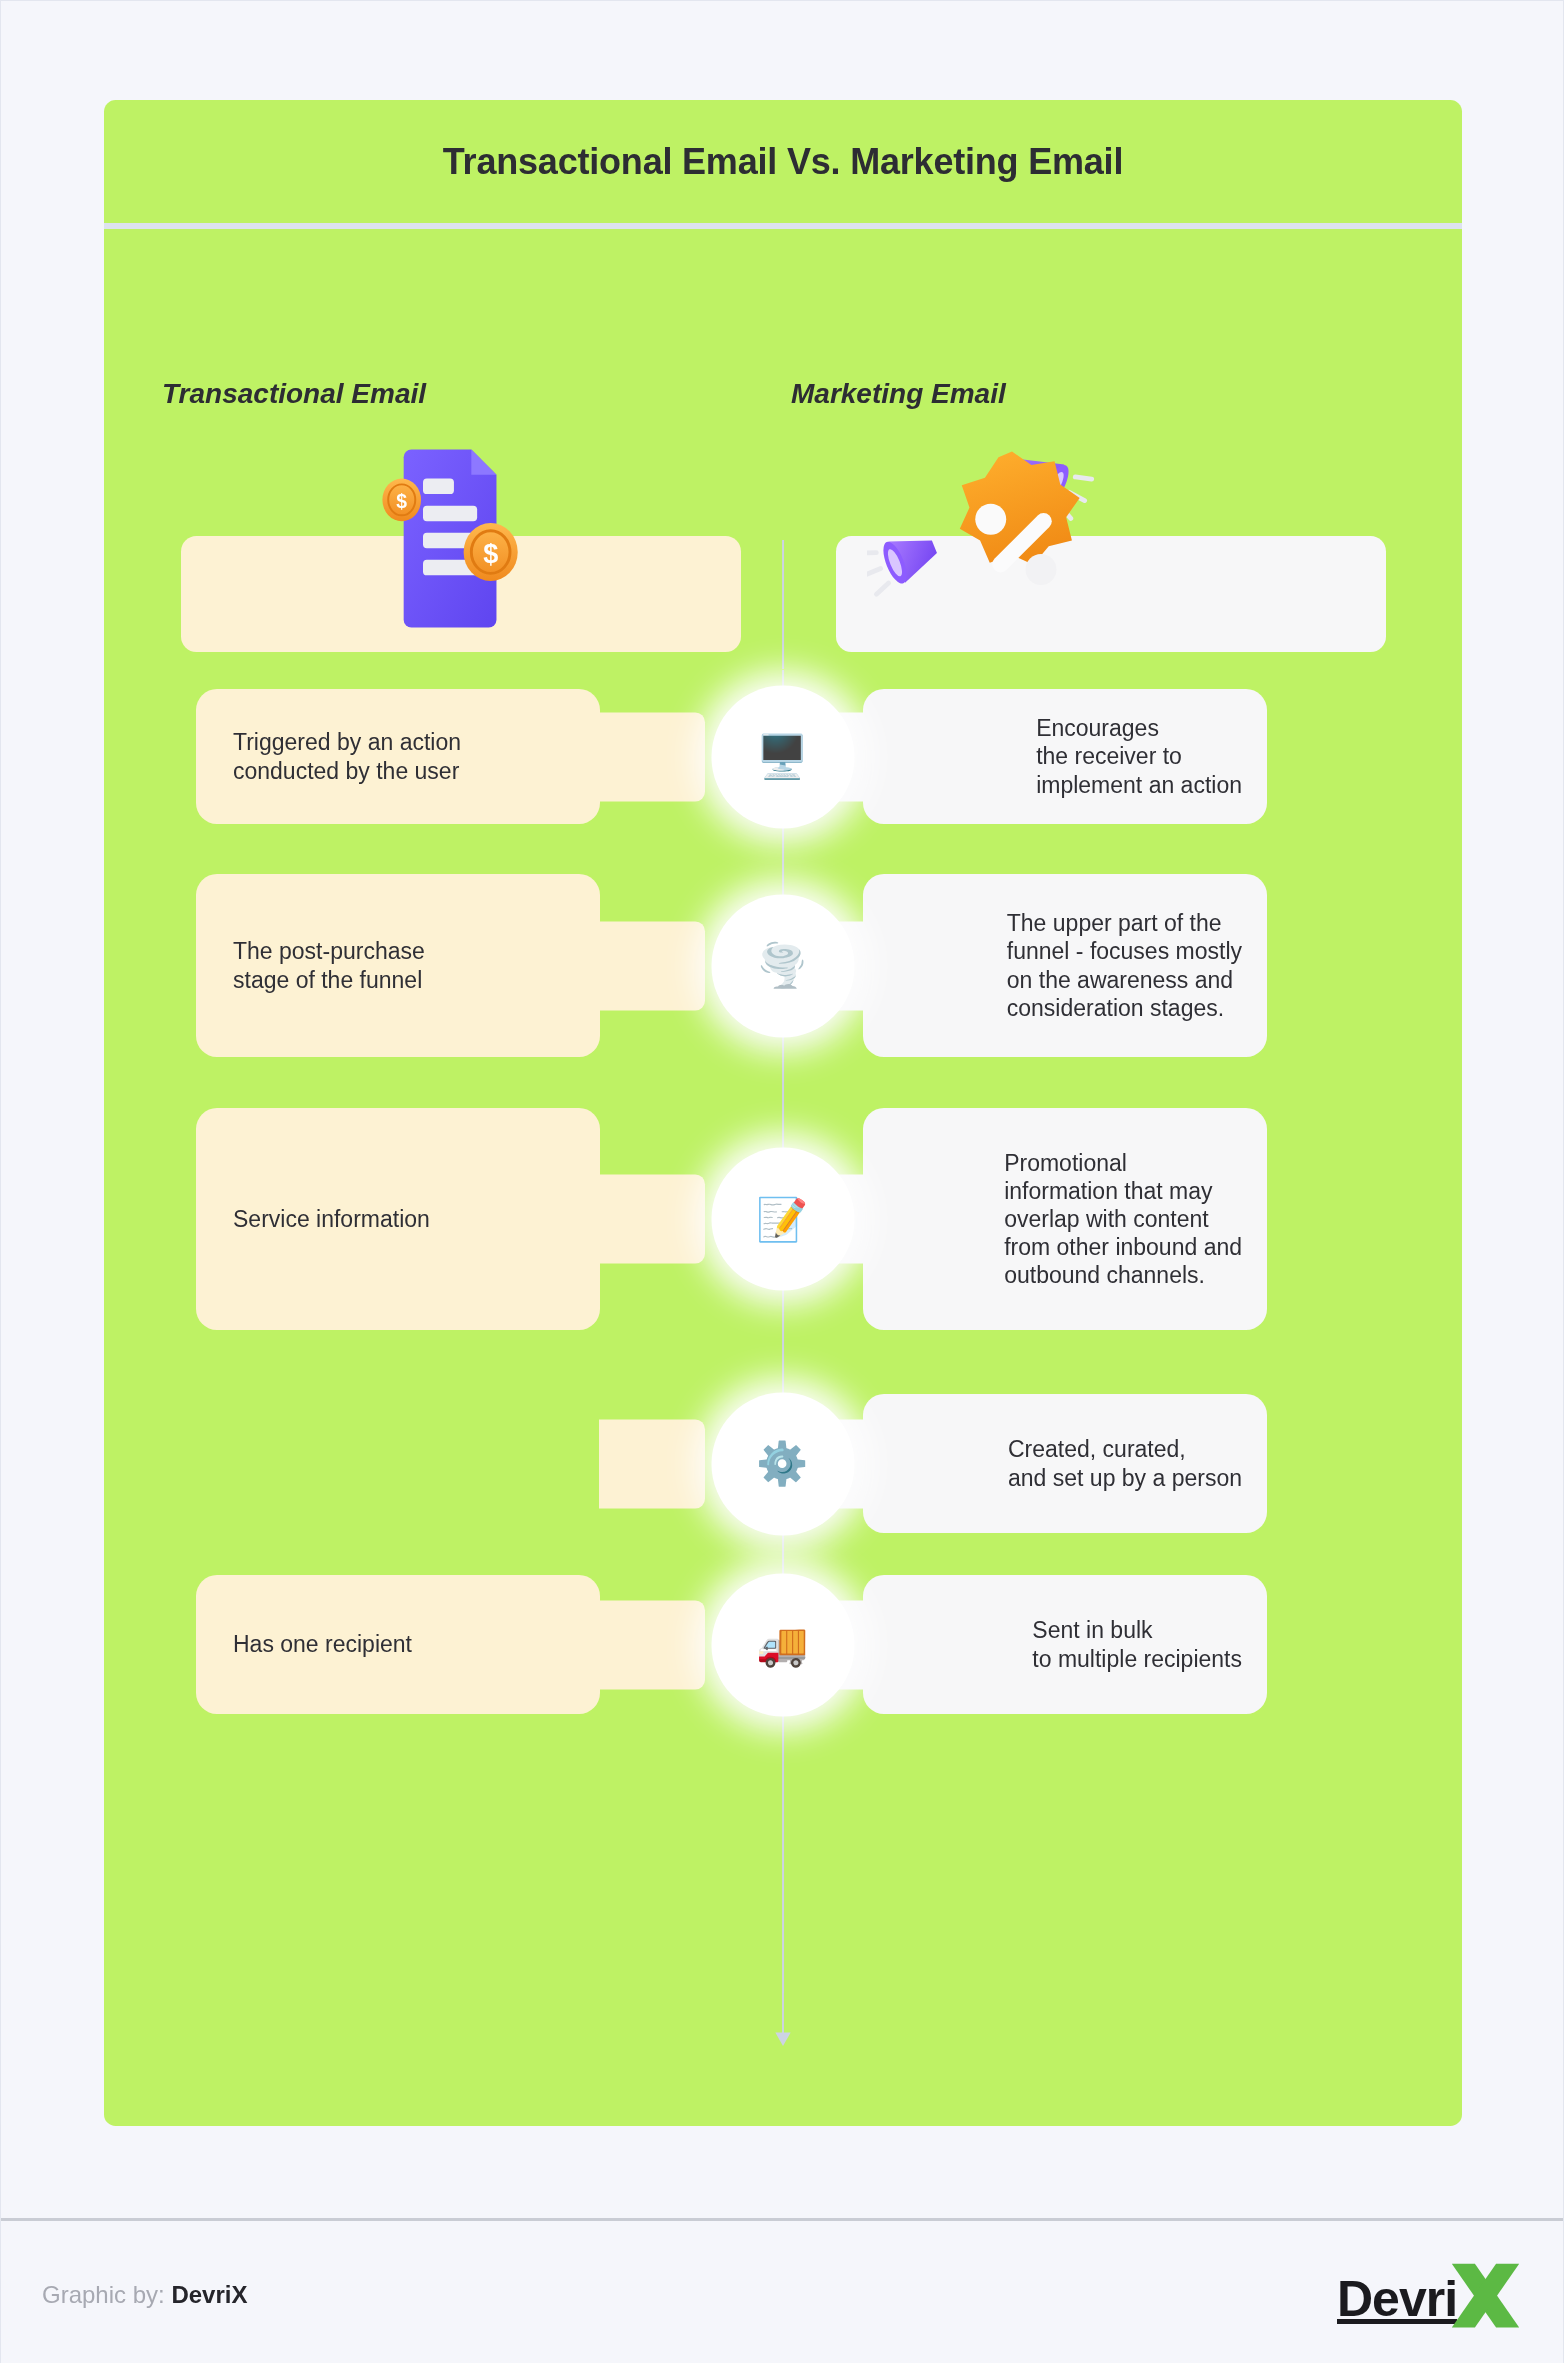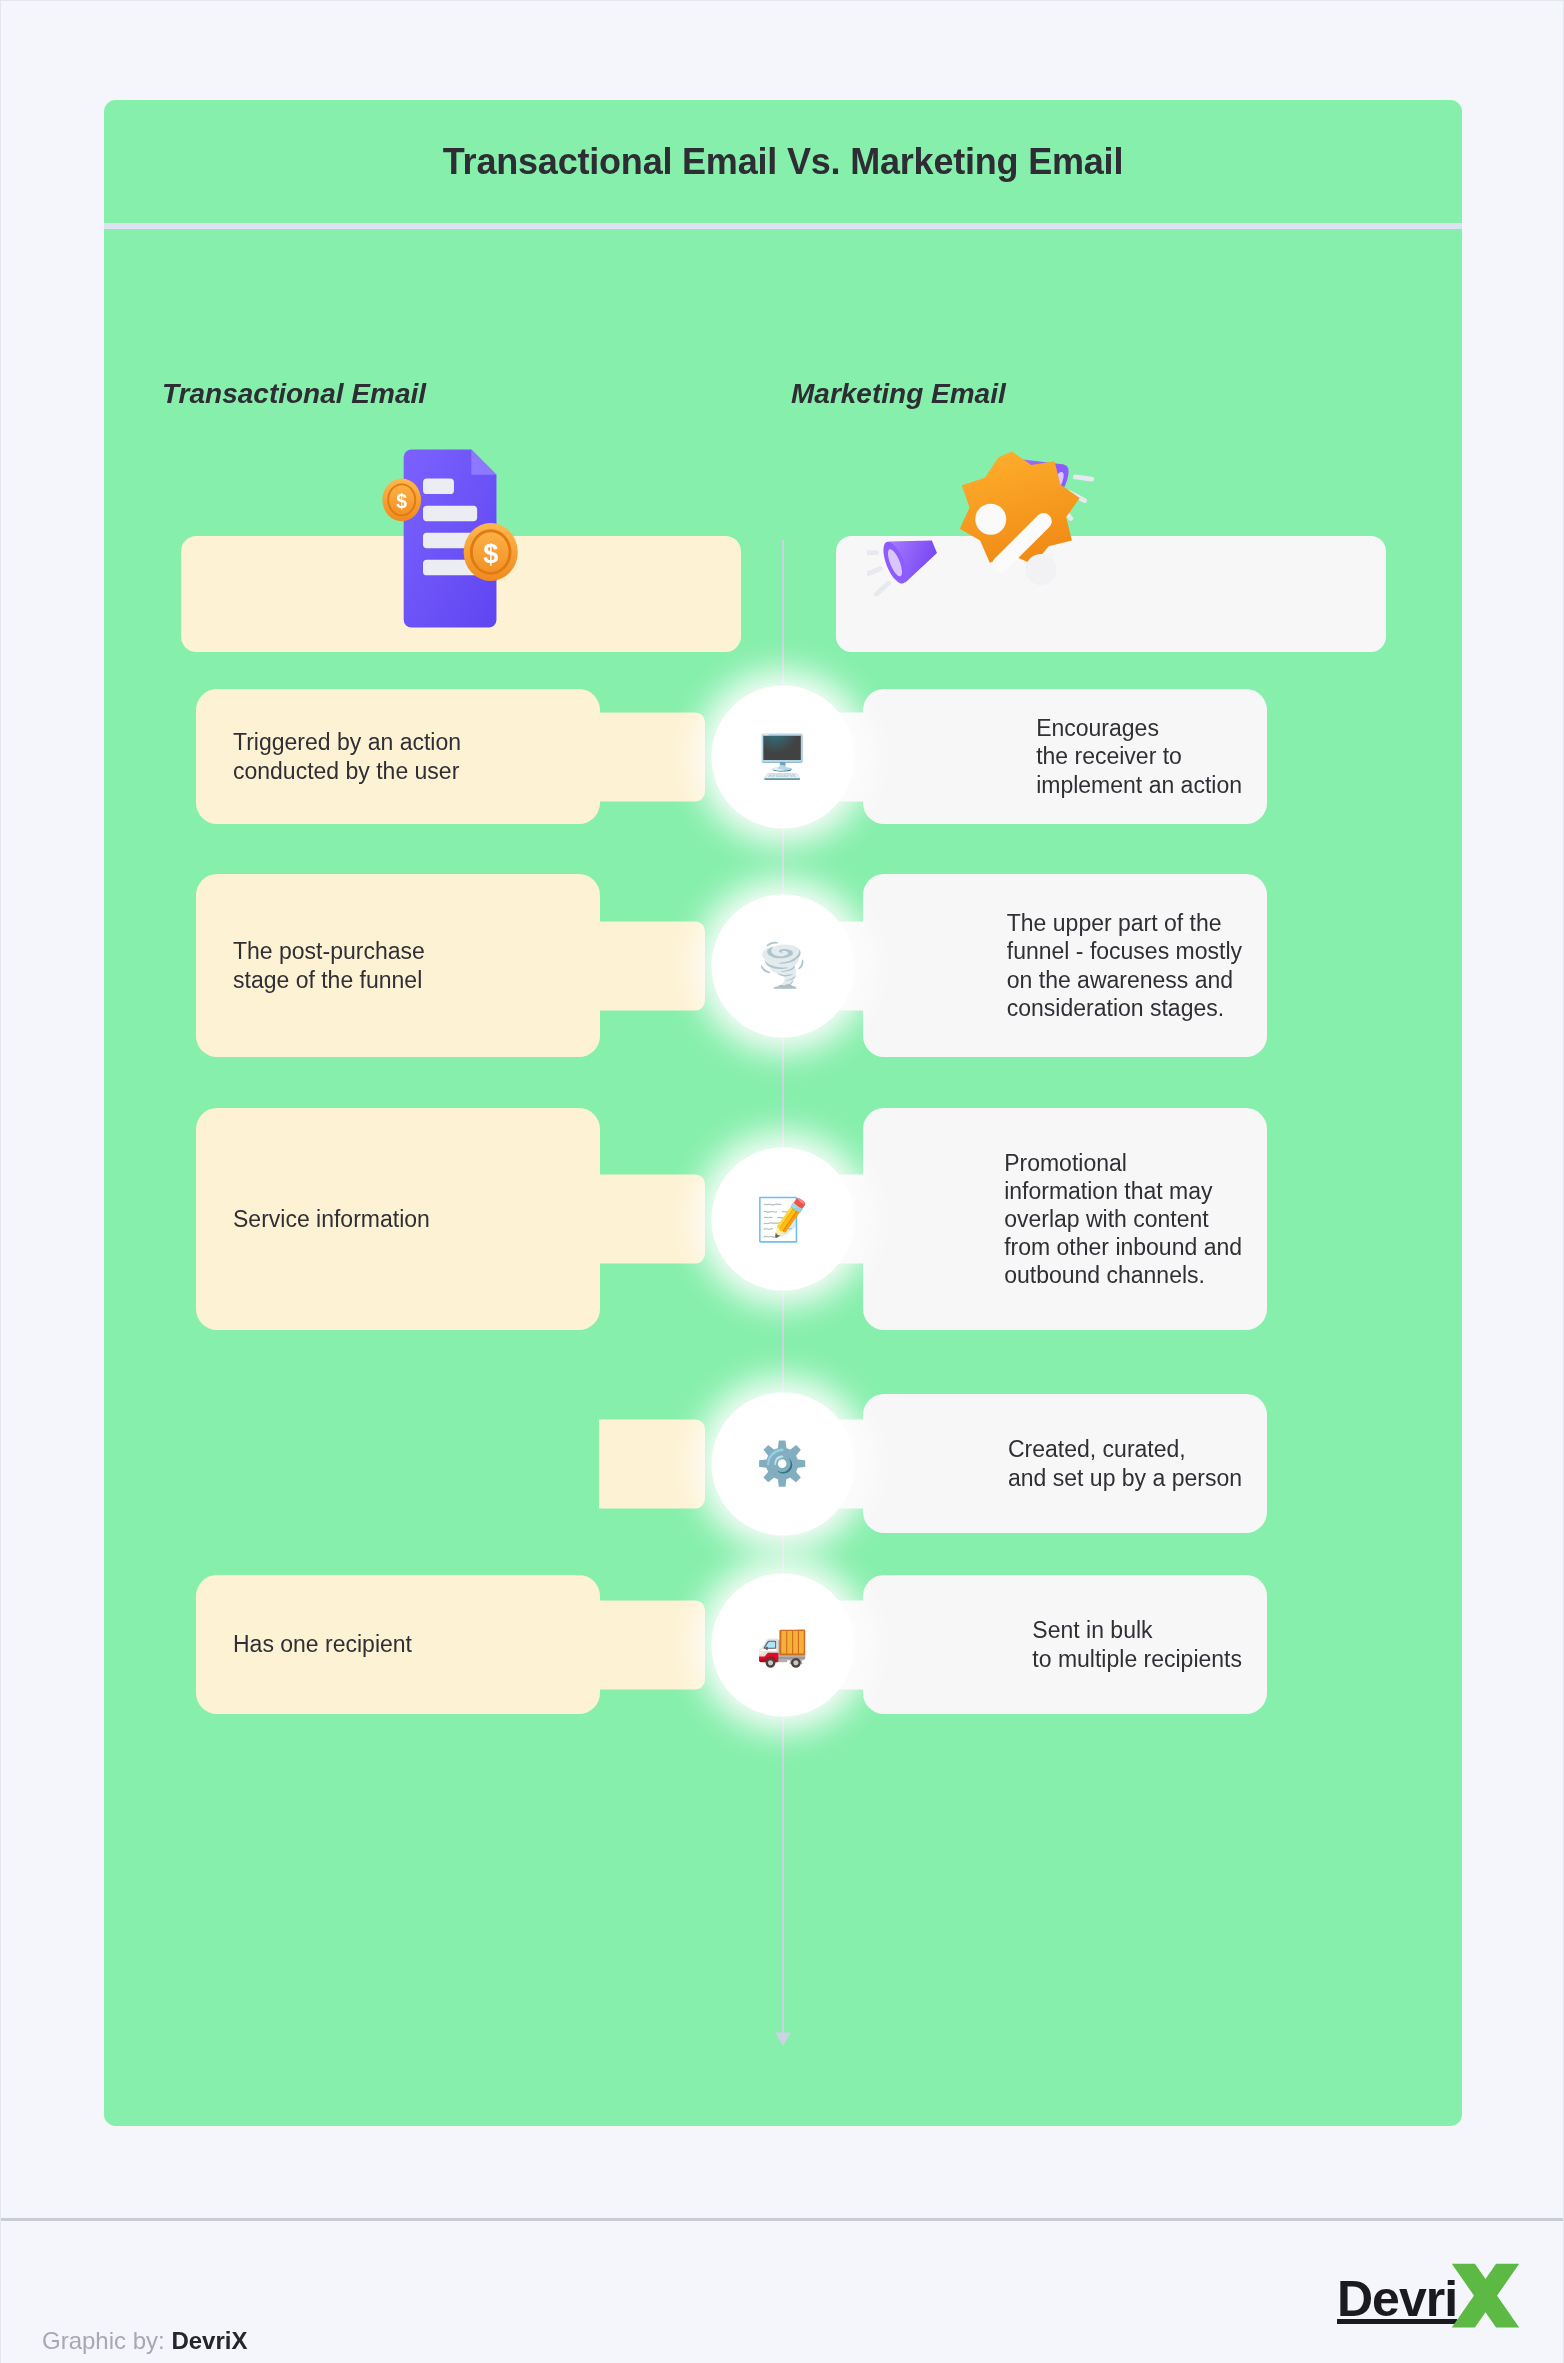--- a/index.html
+++ b/index.html
@@ -19,21 +19,21 @@
     background: #f5f6fb;
   }
 
   
   .main-card {
     position: absolute;
     left: 104px;
     top: 100px;
     width: 1358px;
     height: 2026px;
-    background: #86efac;
+    background: #bef264;
     border-radius: 11.6px;
   }
 
   .title-zone {
     position: absolute;
     left: 0; top: 0;
     width: 100%;
     height: 124px;
     display: flex;
     align-items: center;
@@ -214,21 +214,20 @@
     width: 1564px;
     height: 143px;
     background: #f5f6fb;
   }
   .credit {
     position: absolute;
     left: 42px;
     top: 60px;
     font-size: 24px;
     color: #a7a9b2;
-    margin-top: 46px;
   }
   .credit b { color: #25252b; font-weight: bold; }
 
   .logo {
     position: absolute;
     right: 35px;
     top: 41px;
     width: 193px;
     height: 71px;
   }

